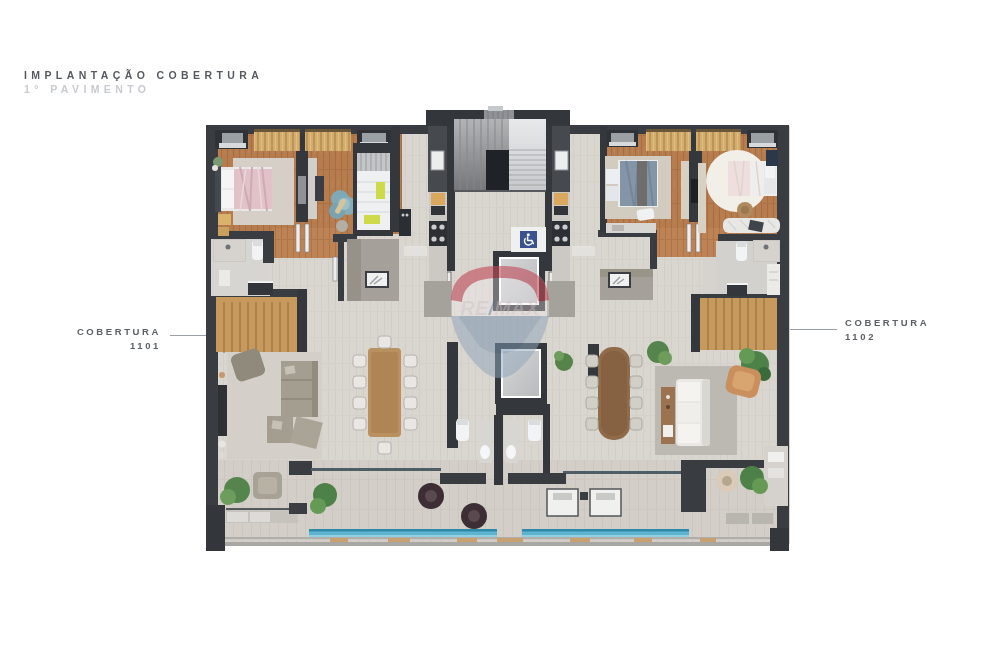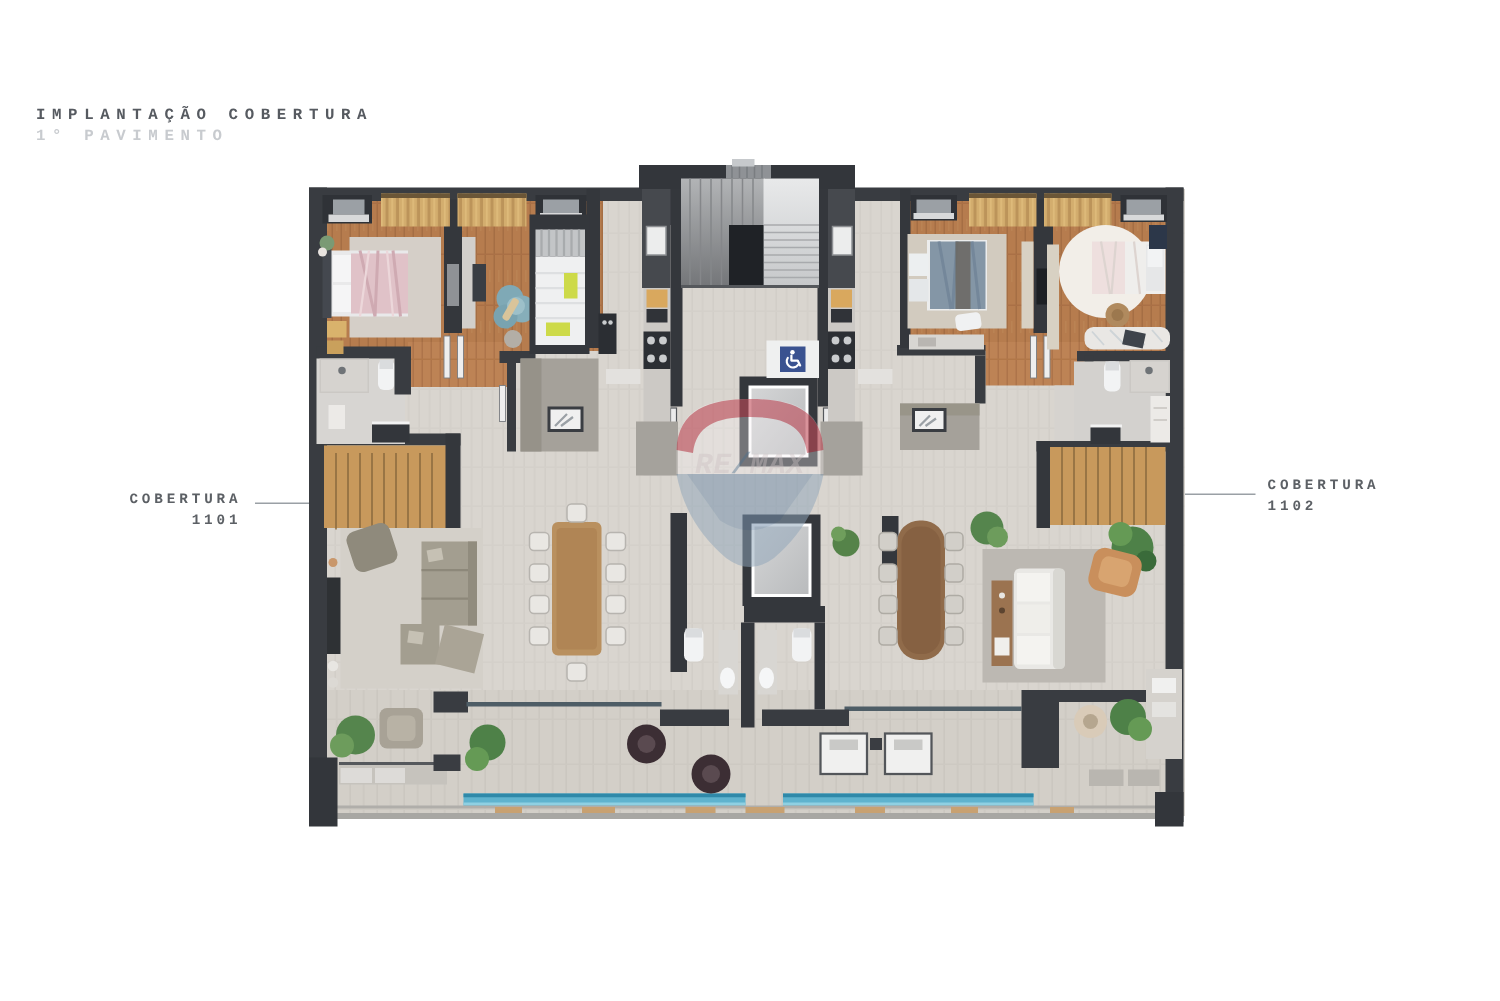--- a/index.html
+++ b/index.html
@@ -1,17 +1,17 @@
 <!DOCTYPE html>
 <html><head>
 <meta charset="utf-8">
 <style>
   html,body{margin:0;padding:0;background:#ffffff;}
   .page{position:relative;width:1000px;height:666px;background:#ffffff;overflow:hidden;
-        font-family:Liberation Mono, monospace;}
+        font-family:Liberation Sans, sans-serif;}
 </style>
 </head>
 <body>
 <div class="page">
 <svg width="1000" height="667" viewBox="0 0 1000 667">
 <defs>
   <pattern id="tile" width="7" height="26" patternUnits="userSpaceOnUse">
     <rect width="7" height="26" fill="#d9d5cf"></rect>
     <rect x="6" width="1" height="26" fill="#d2cec8"></rect>
     <rect y="25" width="7" height="1" fill="#d4d0ca"></rect>

